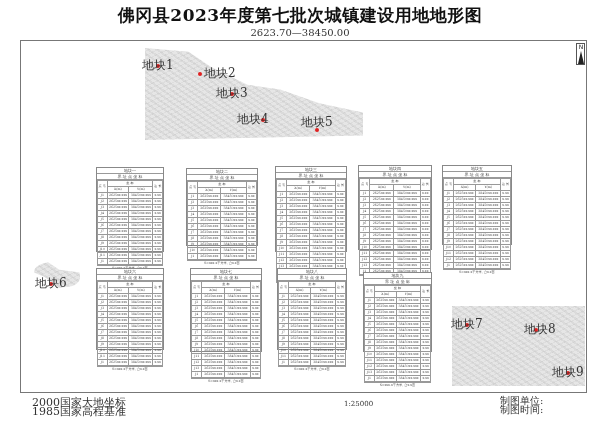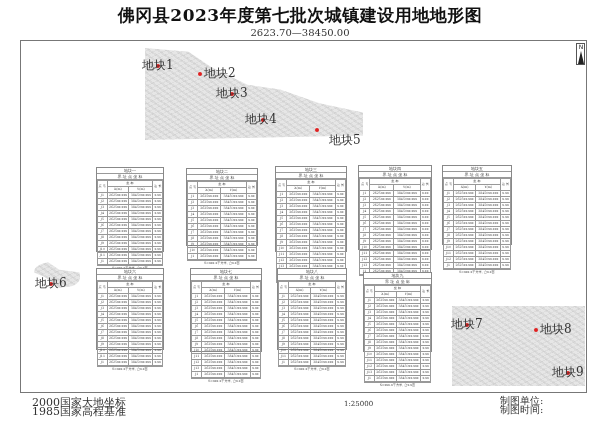--- a/index.html
+++ b/index.html
@@ -57,29 +57,29 @@
 <div class="terrain terrain-right"></div>
 
 <div id="plots">
     <div class="pt" style="left: 156px; top: 64px;"></div>
     <div class="ptlabel" style="left: 142px; top: 57px;">地块1</div>
     <div class="pt" style="left: 198px; top: 72px;"></div>
     <div class="ptlabel" style="left: 176px; top: 65px; margin-left: 28px;">地块2</div>
     <div class="pt" style="left: 230px; top: 92px;"></div>
     <div class="ptlabel" style="left: 216px; top: 85px;">地块3</div>
     <div class="pt" style="left: 261px; top: 118px;"></div>
-    <div class="ptlabel" style="left: 245px; top: 111px;">地块4</div>
+    <div class="ptlabel" style="left: 237px; top: 111px;">地块4</div>
     <div class="pt" style="left: 315px; top: 128px;"></div>
-    <div class="ptlabel" style="left: 301px; top: 132px; margin-left: 28px;">地块5</div>
+    <div class="ptlabel" style="left: 301px; top: 114px;">地块5</div>
     <div class="pt" style="left: 49px; top: 282px;"></div>
     <div class="ptlabel" style="left: 35px; top: 275px;">地块6</div>
     <div class="pt" style="left: 465px; top: 323px;"></div>
     <div class="ptlabel" style="left: 451px; top: 316px;">地块7</div>
     <div class="pt" style="left: 534px; top: 328px;"></div>
-    <div class="ptlabel" style="left: 540px; top: 321px;">地块8</div>
+    <div class="ptlabel" style="left: 524px; top: 321px;">地块8</div>
     <div class="pt" style="left: 566px; top: 371px;"></div>
     <div class="ptlabel" style="left: 552px; top: 364px;">地块9</div>
   </div>
 <div id="tables">
     <div class="tbl" style="left: 96px; top: 167px; width: 68px; height: 85px;">
       <div class="cap">地块一</div>
       <div class="cap">界 址 点 坐 标</div>
       <table>
         <tbody>
           <tr>

